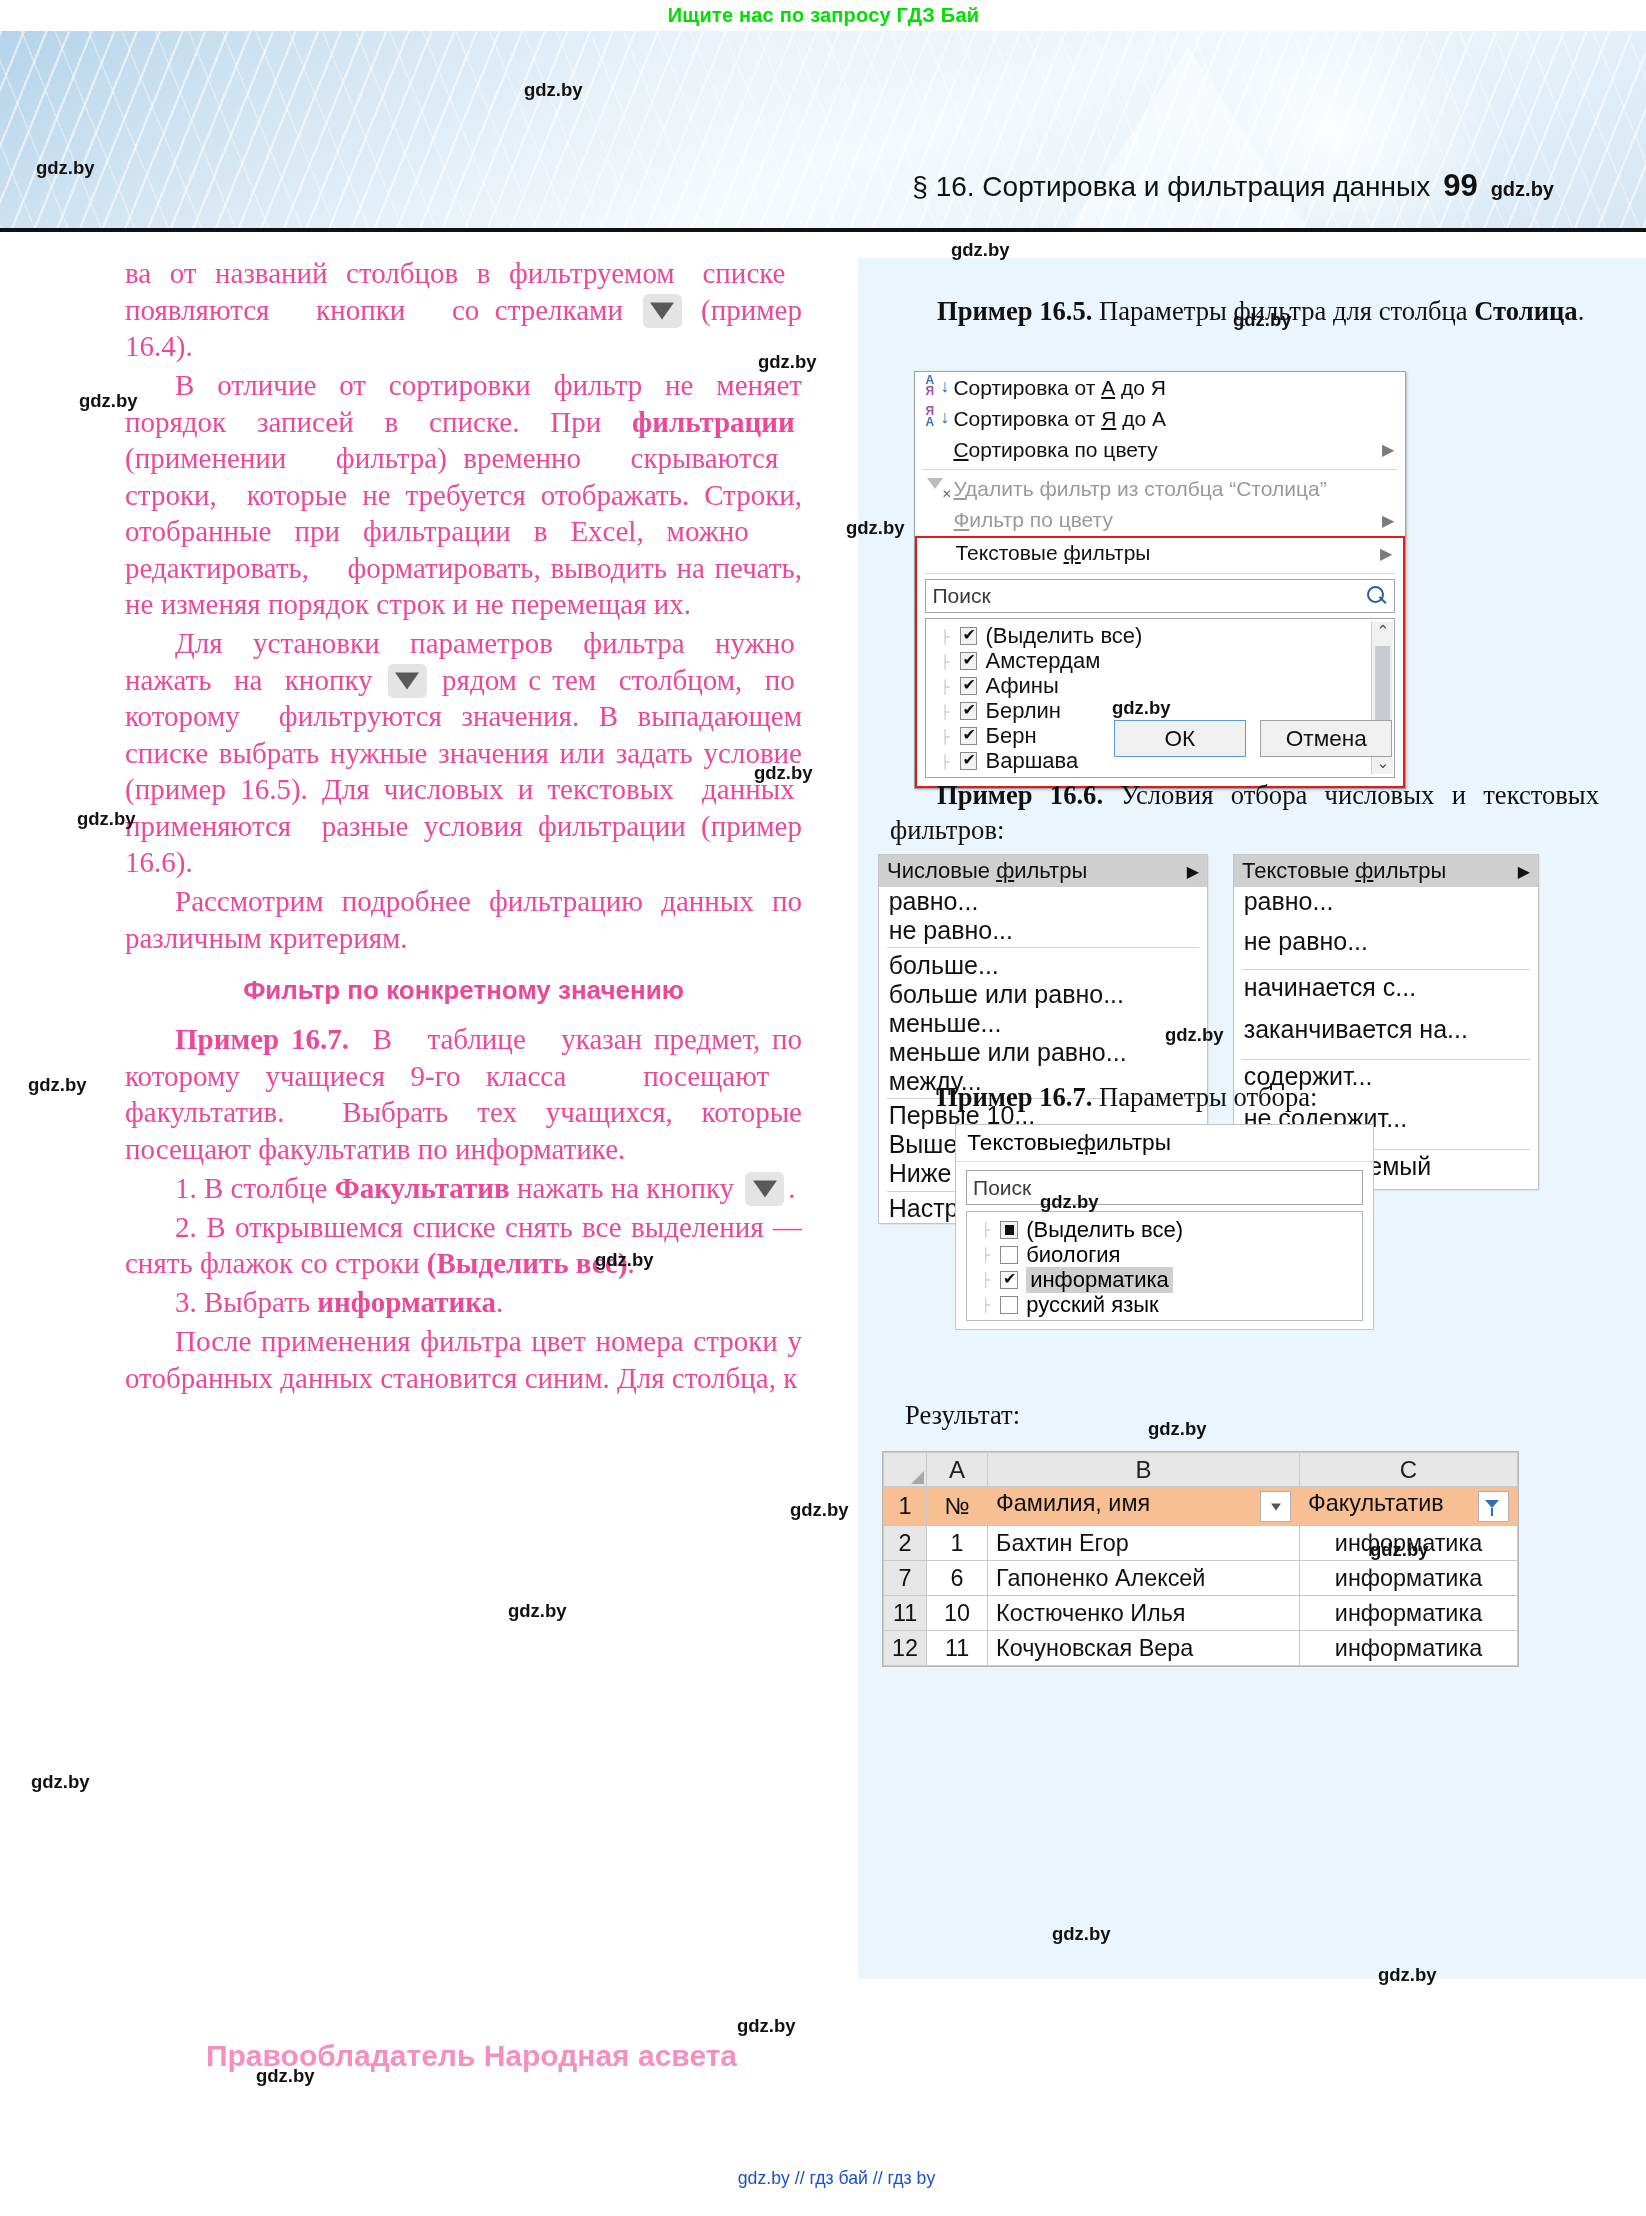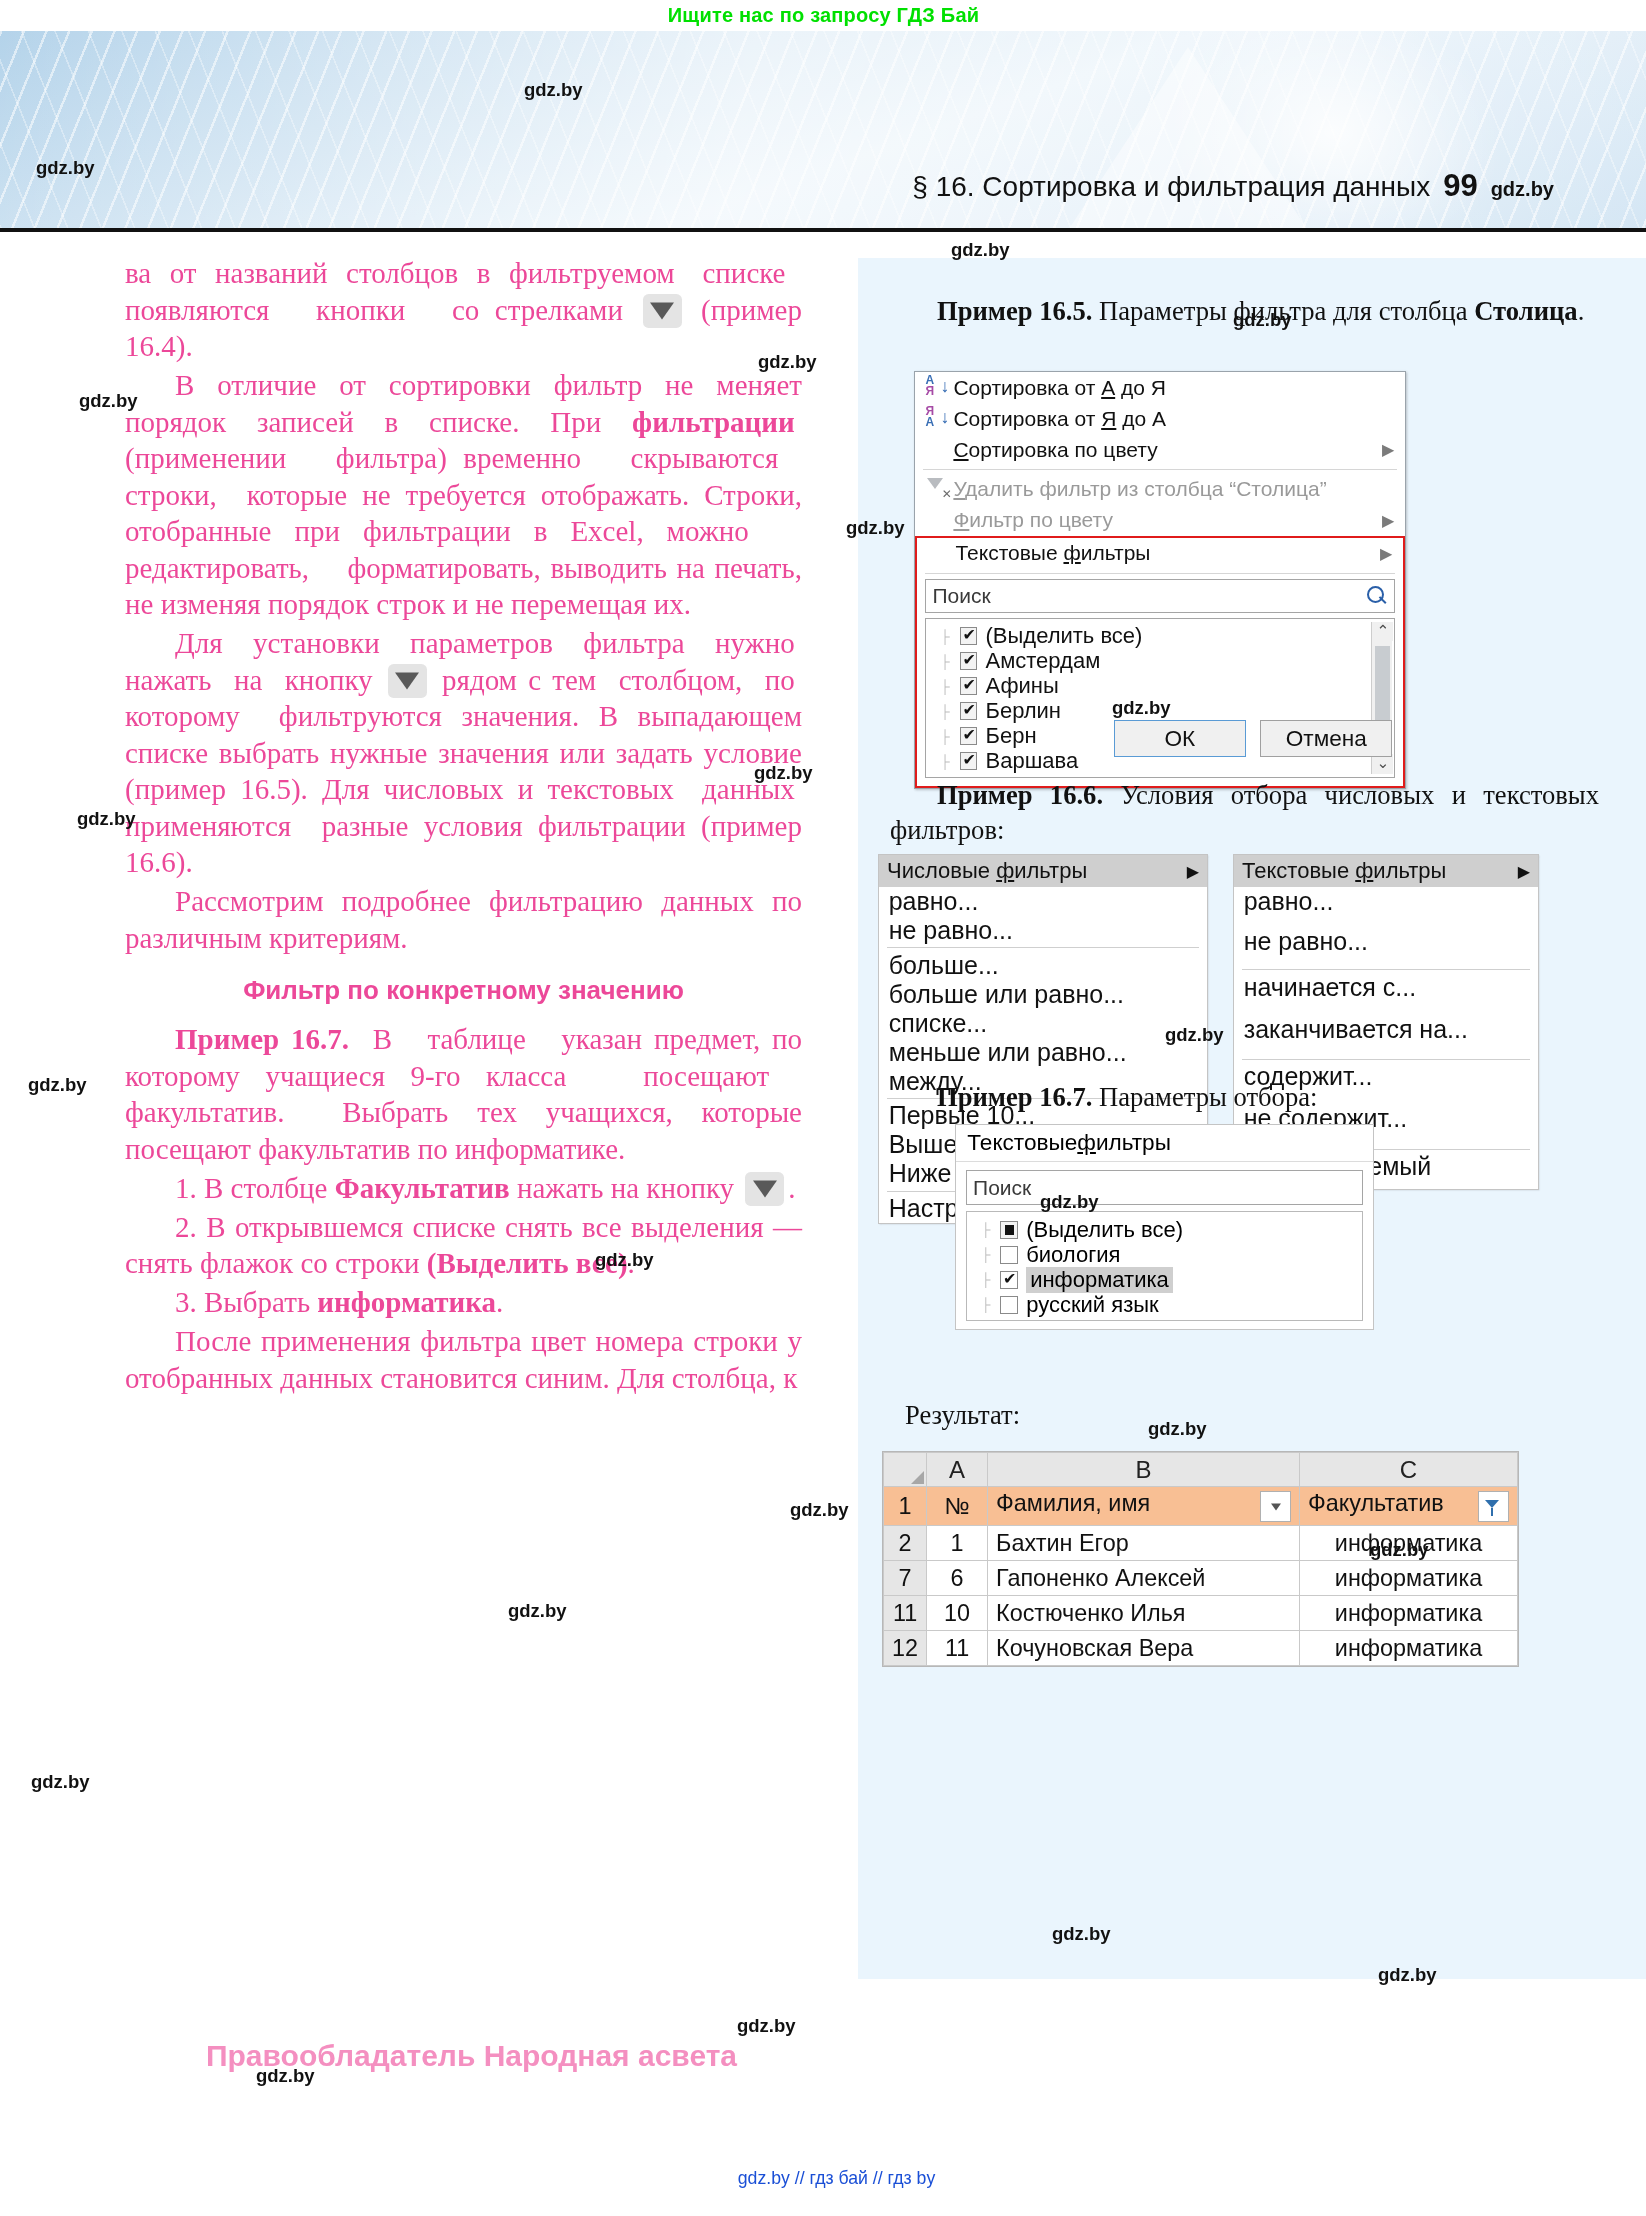--- a/index.html
+++ b/index.html
@@ -359,21 +359,21 @@
         <span>не равно...</span>
       </div>
     <div class="msep"></div>
     <div class="mi">
         <span>больше...</span>
       </div>
     <div class="mi">
         <span>больше или равно...</span>
       </div>
     <div class="mi">
-        <span>списке...</span>
+        <span>меньше...</span>
       </div>
     <div class="mi">
         <span>меньше или равно...</span>
       </div>
     <div class="mi">
         <span>между...</span>
       </div>
     <div class="msep"></div>
     <div class="mi">
         <span>Первые 10...</span>

